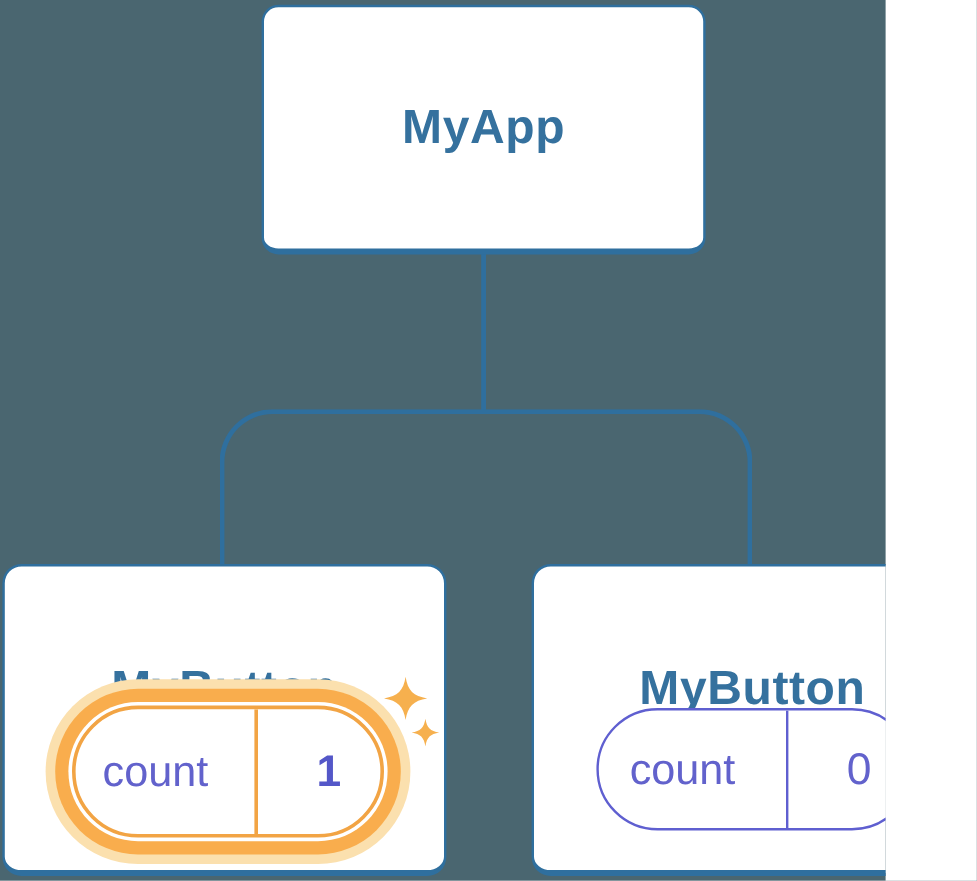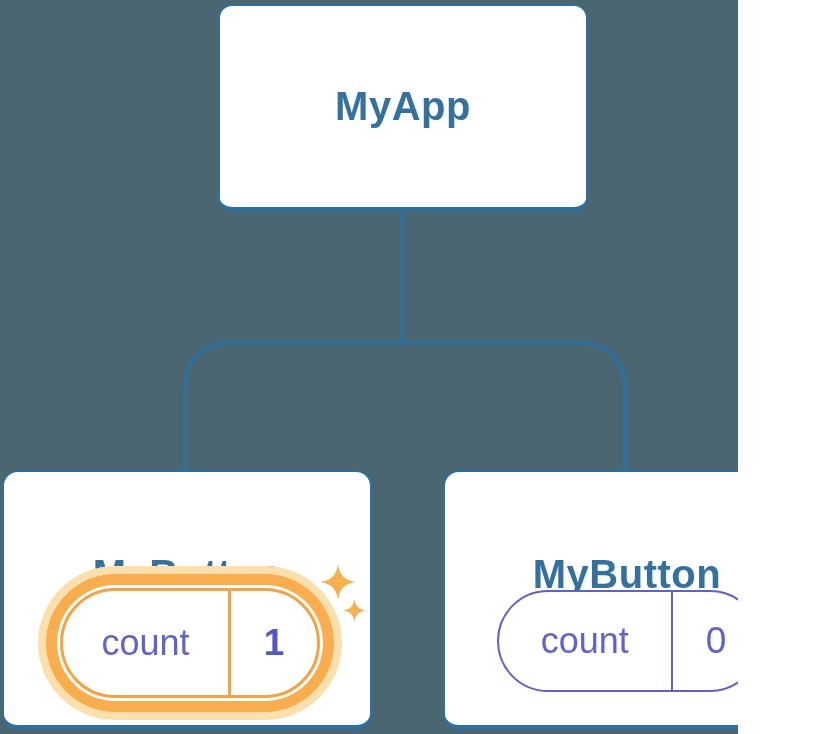--- a/index.html
+++ b/index.html
@@ -87,20 +87,21 @@
   }
 
   
   .state-pill {
     position: absolute;
     box-sizing: border-box;
     background: #FFFFFF;
     display: flex;
     align-items: stretch;
     overflow: hidden;
+    gap: 16px;
   }
   .pill-plain {
     left: 52px;
     top: 118px;
     width: 264px;
     height: 102px;
     border: 2.5px solid #5F5FD0;
     border-radius: 52px;
   }
   .pill-highlighted {

